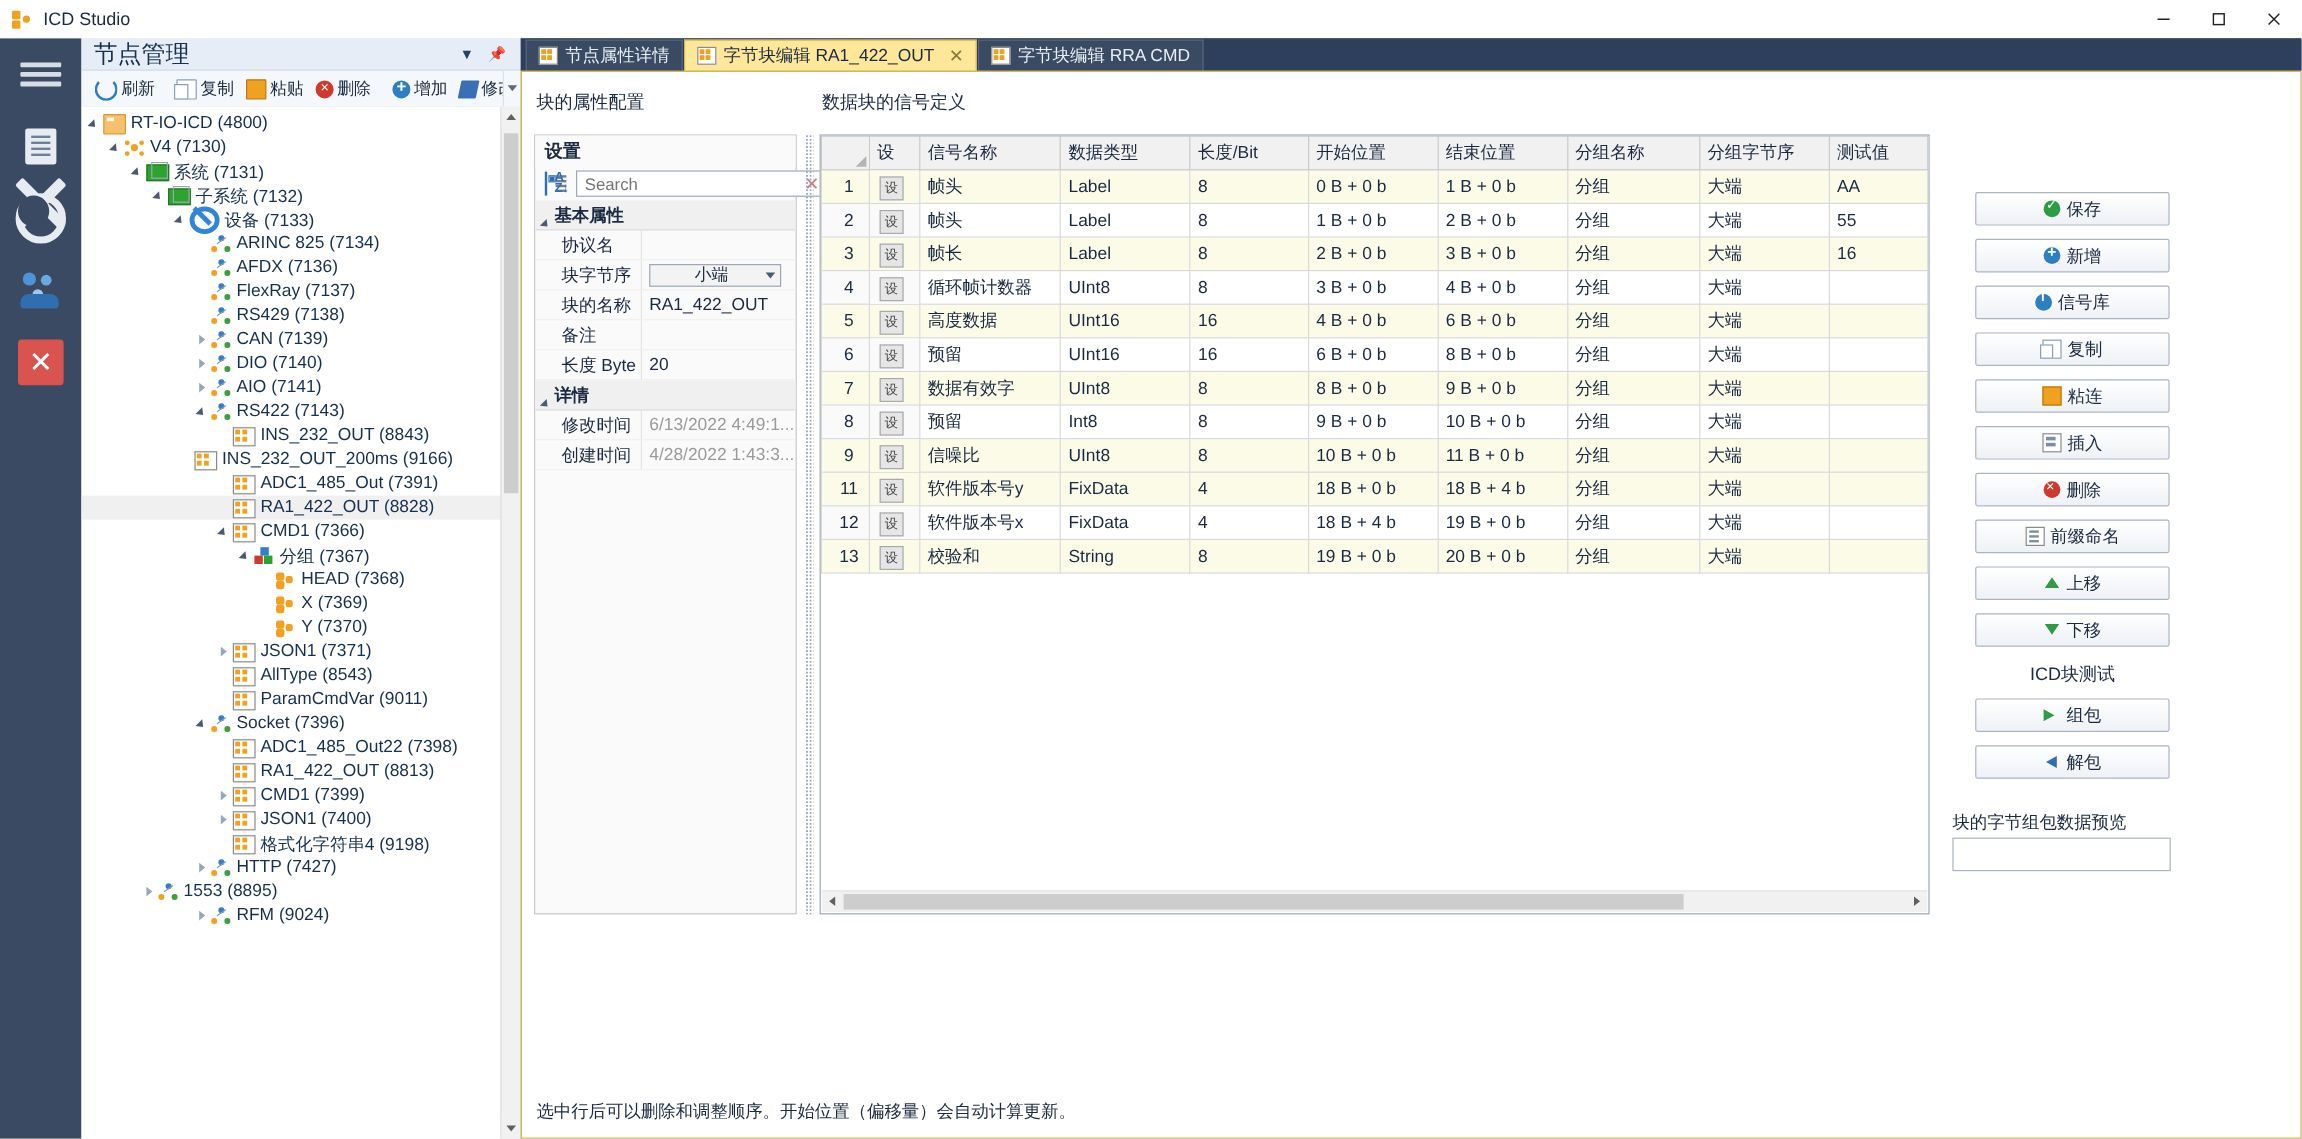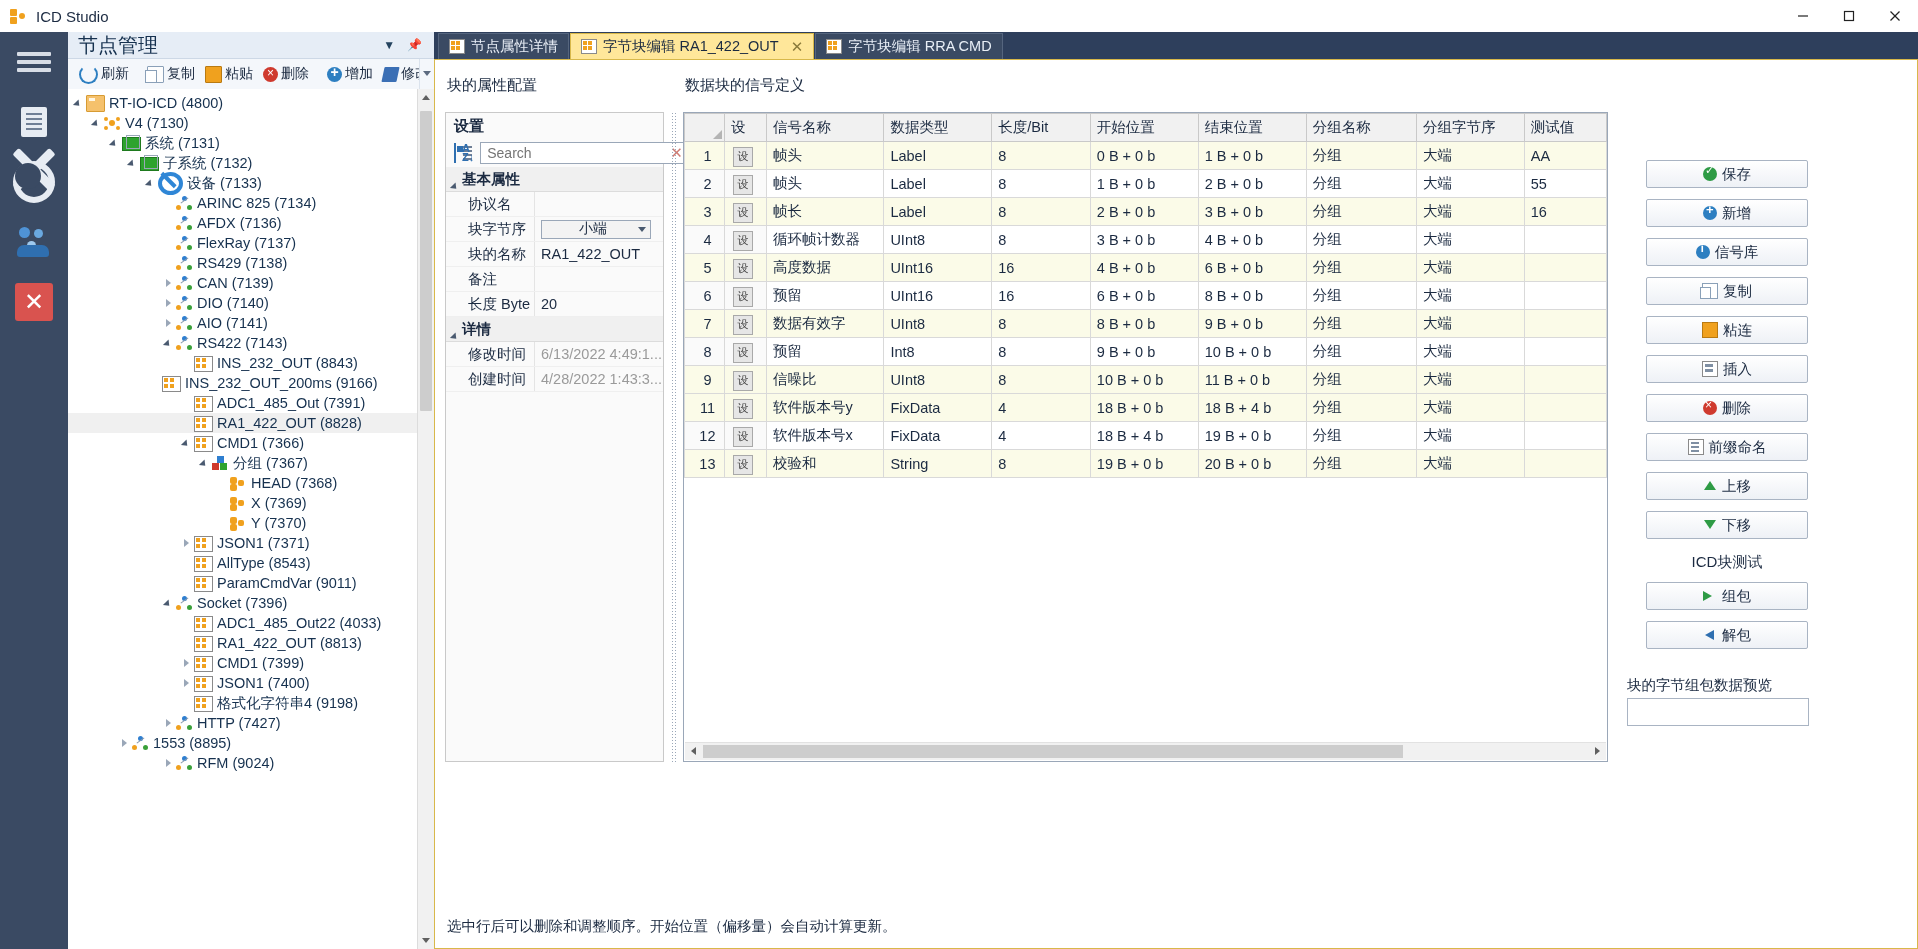--- a/index.html
+++ b/index.html
@@ -539,21 +539,21 @@
             <b></b>
             <b></b>
             <b></b>
             <s></s>
           </span>
           <span>Socket (7396)</span>
         </div>
         <div class="trow" style="padding-left: 112px;">
           <span class="exp "></span>
           <span class="tico blk"></span>
-          <span>ADC1_485_Out22 (4033)</span>
+          <span>ADC1_485_Out22 (7398)</span>
         </div>
         <div class="trow" style="padding-left: 112px;">
           <span class="exp "></span>
           <span class="tico blk"></span>
           <span>RA1_422_OUT (8813)</span>
         </div>
         <div class="trow" style="padding-left: 112px;">
           <span class="exp closed"></span>
           <span class="tico blk"></span>
           <span>CMD1 (7399)</span>

